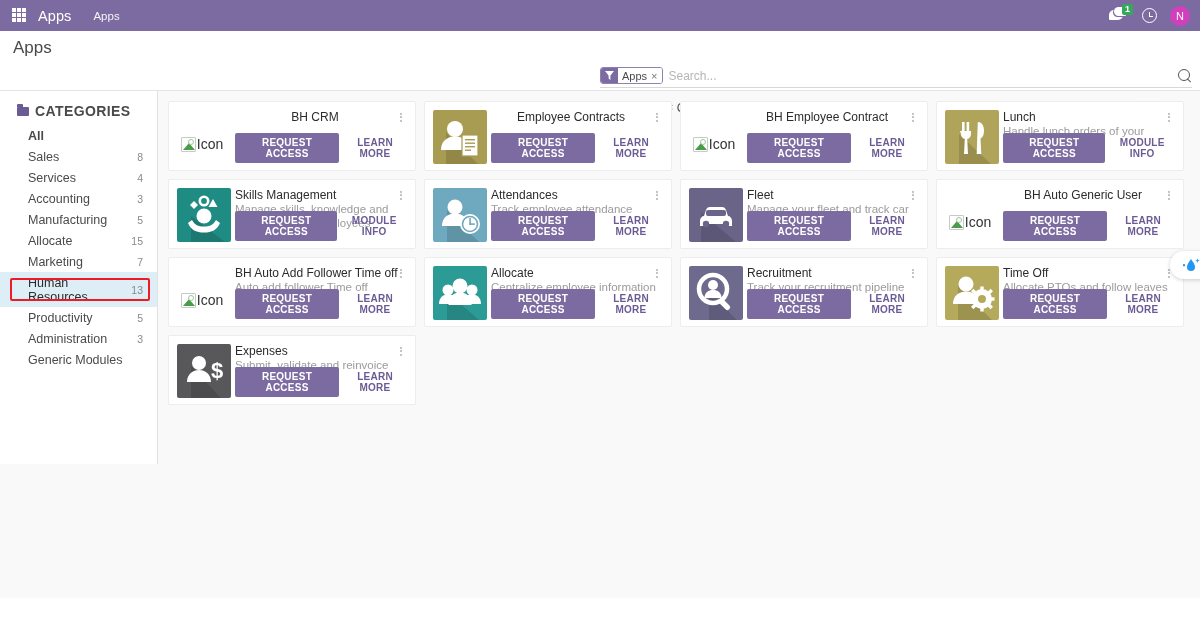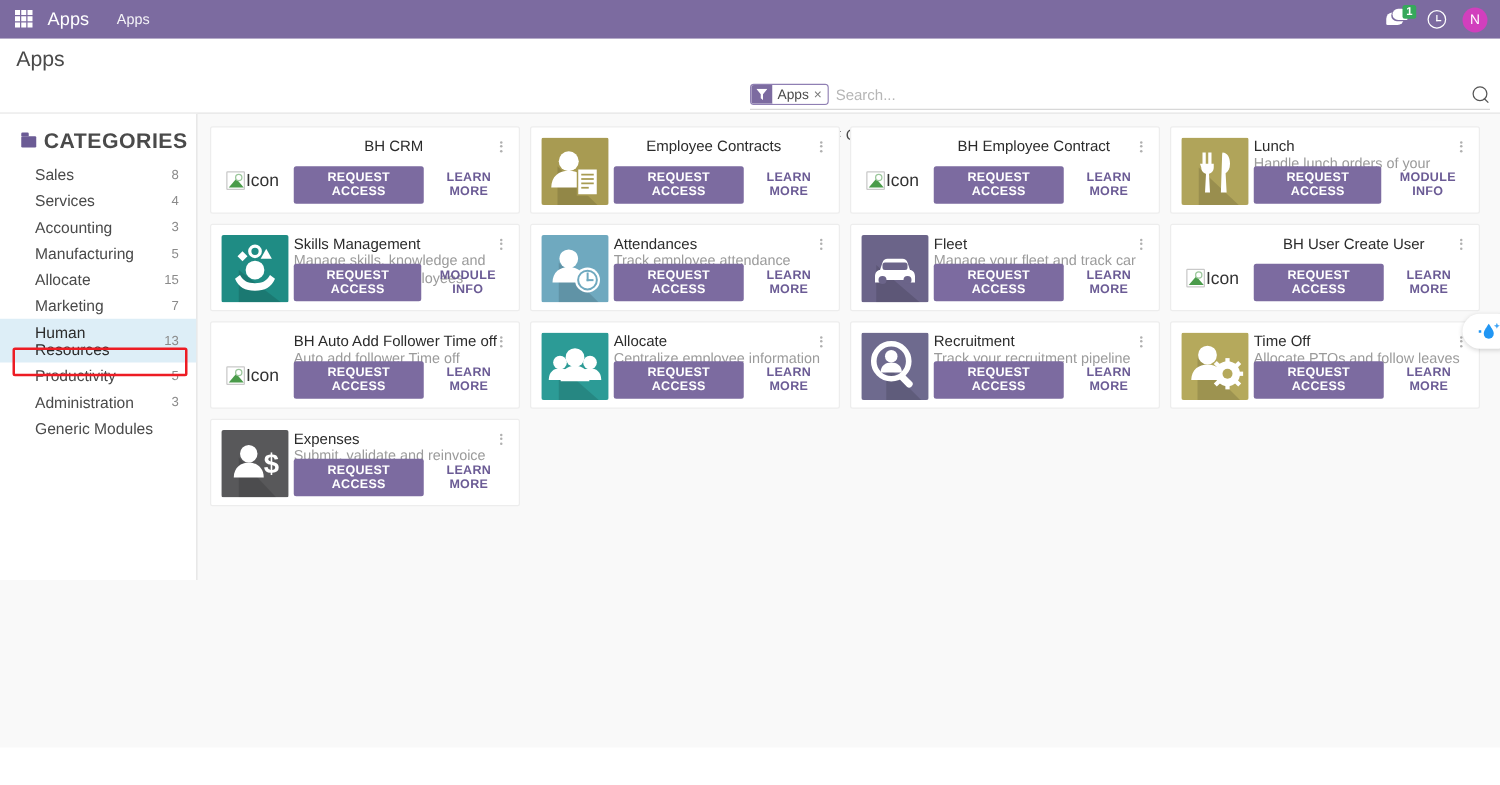--- a/index.html
+++ b/index.html
@@ -142,21 +142,21 @@
   .sidebar {
     width: 158px; flex: 0 0 158px;
     background: #fff;
     border-right: 1px solid #e1e1e1;
     padding-top: 12px;
     position: relative;
     height: 373px;
   }
   .cat-header {
     display: flex; align-items: center; gap: 6px;
-    font-size: 17px; color: #4a4a4a; font-weight: bold;
+    font-size: 14px; color: #4a4a4a; font-weight: bold;
     letter-spacing: .4px; padding: 0 0 6px 17px;
   }
   .folder-ic { width: 12px; height: 9px; background: #6b5b95; border-radius: 1px; position: relative; }
   .folder-ic::before { content:""; position:absolute; left:0; top:-2.5px; width:6px; height:3px; background:#6b5b95; border-radius:1px 1px 0 0;}
   .cat-item {
     display: flex; align-items: center; justify-content: space-between;
     padding: 3.5px 14px 3.5px 28px;
     font-size: 12.5px; color: #4a4a4a; cursor: pointer;
   }
   .cat-item.all { font-weight: bold; }
@@ -345,20 +345,24 @@
 </div>
 
 <div class="page-body">
 
   <div class="sidebar">
     <div class="cat-header">
       <span class="folder-ic"></span>
       <span>CATEGORIES</span>
     </div>
     <div id="cat-list">
+        <div class="cat-item all">
+          <span>All</span>
+          <span class="cat-count"></span>
+        </div>
         <div class="cat-item">
           <span>Sales</span>
           <span class="cat-count">8</span>
         </div>
         <div class="cat-item">
           <span>Services</span>
           <span class="cat-count">4</span>
         </div>
         <div class="cat-item">
           <span>Accounting</span>
@@ -582,21 +586,21 @@
         </div>
       </div>
       <div class="card">
         <div class="card-icon-wrap">
           <div class="broken-img">
             <span class="broken-glyph"></span>
             <span class="broken-alt">Icon</span>
           </div>
         </div>
         <div class="card-body">
-          <div class="card-title centered">BH User Create User</div>
+          <div class="card-title centered">BH Auto Generic User</div>
           <div class="card-actions">
             <button class="btn-request">REQUEST ACCESS</button>
             <button class="btn-link">LEARN MORE</button>
           </div>
           <div class="card-menu">
             <i></i>
             <i></i>
             <i></i>
           </div>
         </div>

